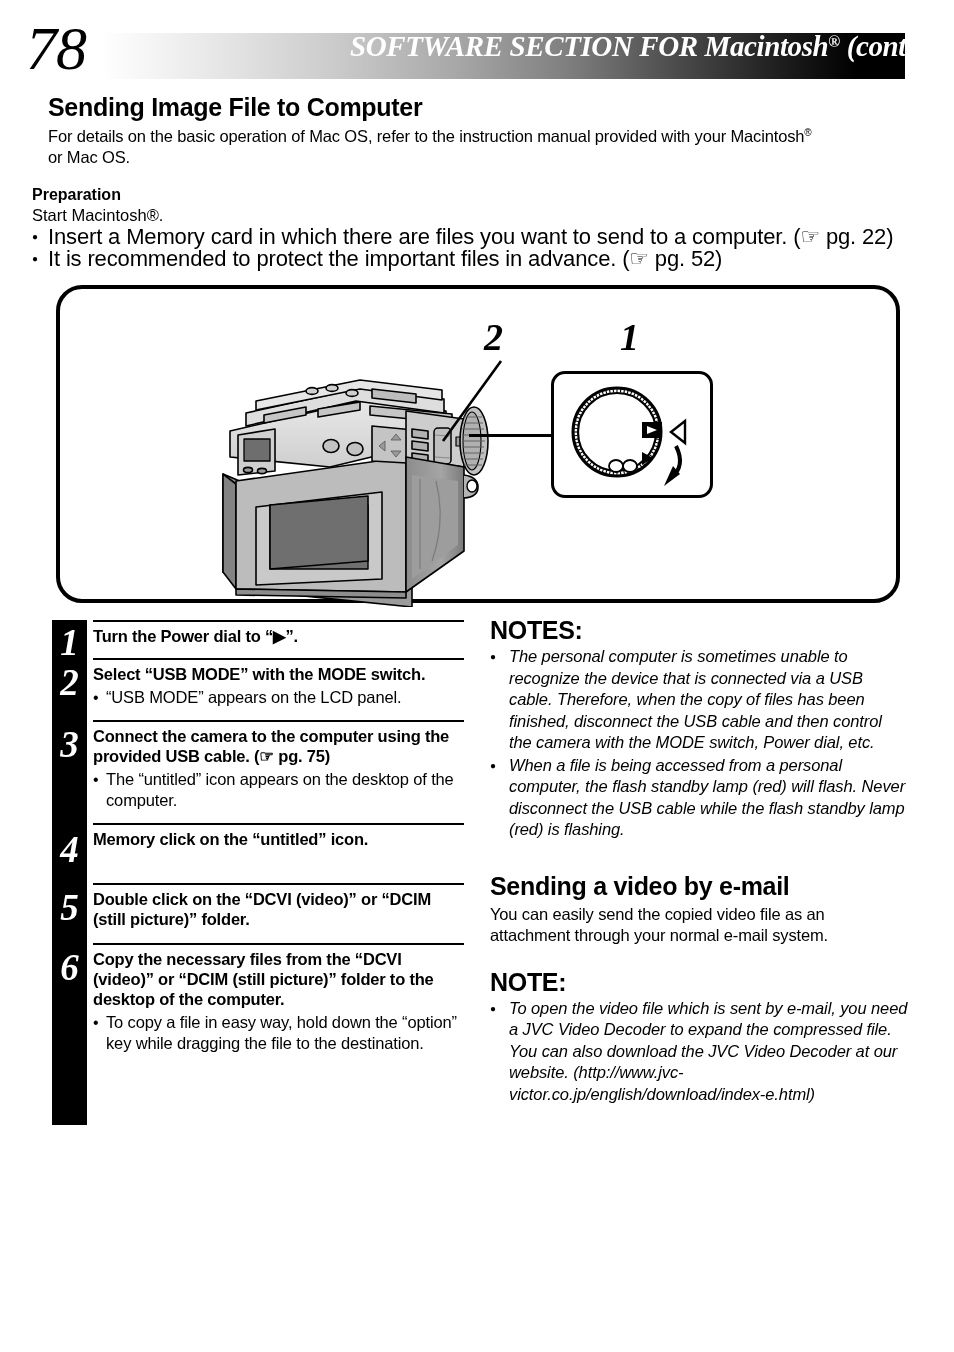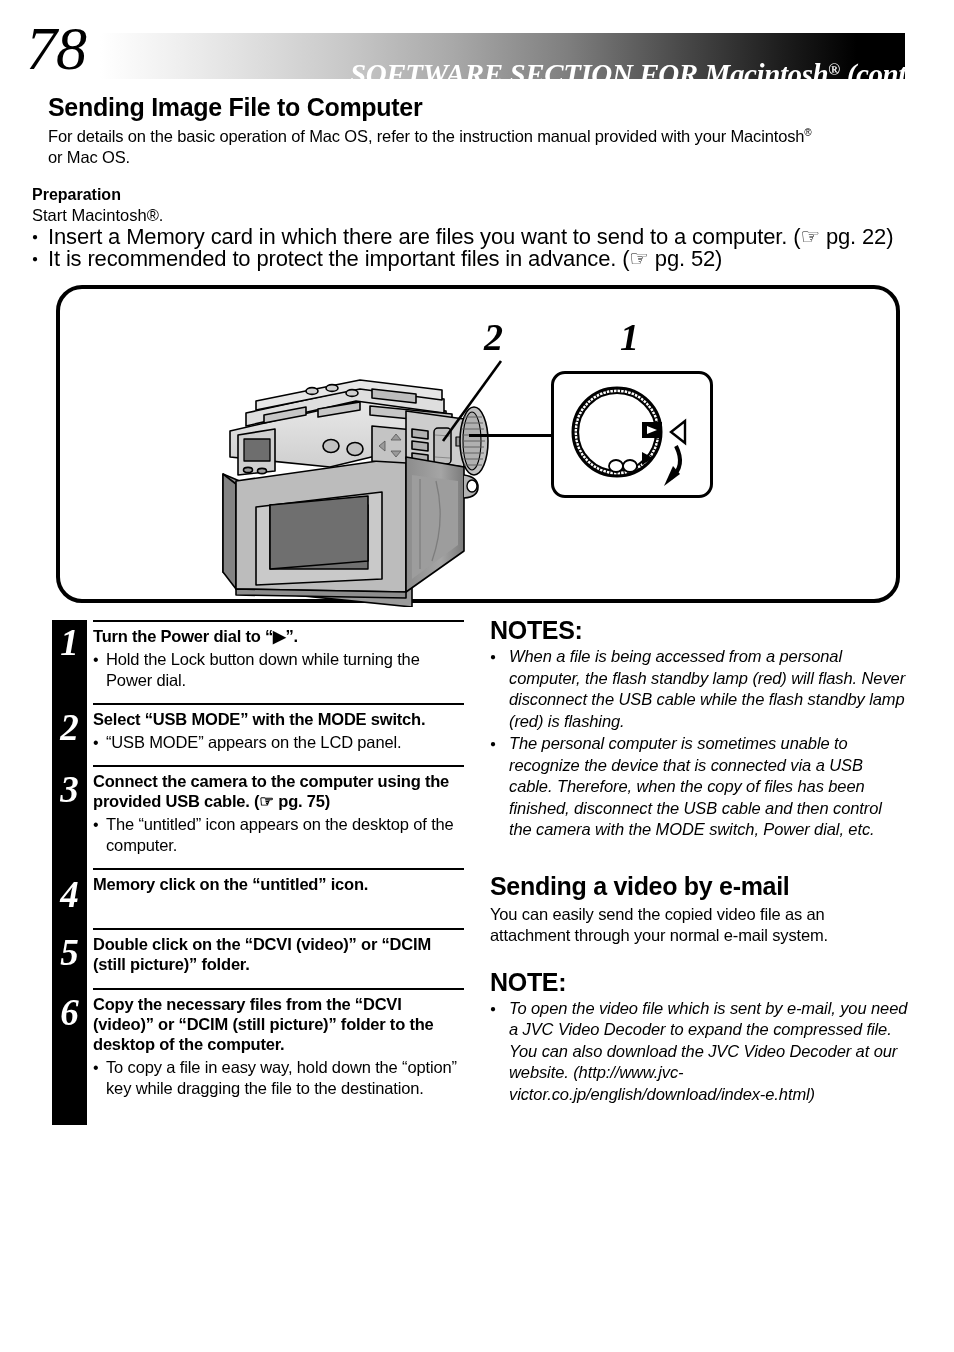--- a/index.html
+++ b/index.html
@@ -37,21 +37,21 @@
     font-family: "Liberation Serif", serif;
     font-style: italic;
     font-size: 62px;
     line-height: 62px;
     font-weight: 400;
     letter-spacing: -1px;
     color: #000;
   }
   #header-title {
     position: absolute;
-    right: 8px; top: 52px;
+    right: 8px; top: 24px;
     font-family: "Liberation Serif", serif;
     font-style: italic;
     font-weight: bold;
     font-size: 29px;
     line-height: 36px;
     color: #ffffff;
     white-space: nowrap;
     letter-spacing: -0.4px;
   }
   #header-title .sup {
@@ -512,23 +512,20 @@
   </div>
 </div>
 
 <div id="steps">
   <div id="step-bar"></div>
 
   <div class="step-row" style="padding-bottom:4px">
     <div class="step-num" style="top:4px">1</div>
     <div class="step-body">
       <p class="step-title">Turn the Power dial to “▶”.</p>
-      <ul class="sub-list">
-        <li>Hold the Lock button down while turning the Power dial.</li>
-      </ul>
     </div>
   </div>
 
   <div class="step-row" style="padding-bottom:4px">
     <div class="step-num" style="top:6px">2</div>
     <div class="step-body">
       <p class="step-title">Select “USB MODE” with the MODE switch.</p>
       <ul class="sub-list">
         <li>“USB MODE” appears on the LCD panel.</li>
       </ul>
@@ -566,22 +563,22 @@
       <ul class="sub-list">
         <li>To copy a file in easy way, hold down the “option” key while dragging the file to the destination.</li>
       </ul>
     </div>
   </div>
 </div>
 
 <div id="right-col">
   <h2 class="notes-head">NOTES:</h2>
   <ul class="italic-list">
+    <li>The personal computer is sometimes unable to recognize the device that is connected via a USB cable. Therefore, when the copy of files has been finished, disconnect the USB cable and then control the camera with the MODE switch, Power dial, etc.</li>
     <li>When a file is being accessed from a personal computer, the flash standby lamp (red) will flash. Never disconnect the USB cable while the flash standby lamp (red) is flashing.</li>
-    <li>The personal computer is sometimes unable to recognize the device that is connected via a USB cable. Therefore, when the copy of files has been finished, disconnect the USB cable and then control the camera with the MODE switch, Power dial, etc.</li>
   </ul>
 
   <h1 class="email-title">Sending a video by e-mail</h1>
   <p class="body-text">You can easily send the copied video file as an attachment through your normal e-mail system.</p>
 
   <h2 class="note-head">NOTE:</h2>
   <ul class="italic-list">
     <li>To open the video file which is sent by e-mail, you need a JVC Video Decoder to expand the compressed file. You can also download the JVC Video Decoder at our website. (http://www.jvc-victor.co.jp/english/download/index-e.html)</li>
   </ul>
 </div>

